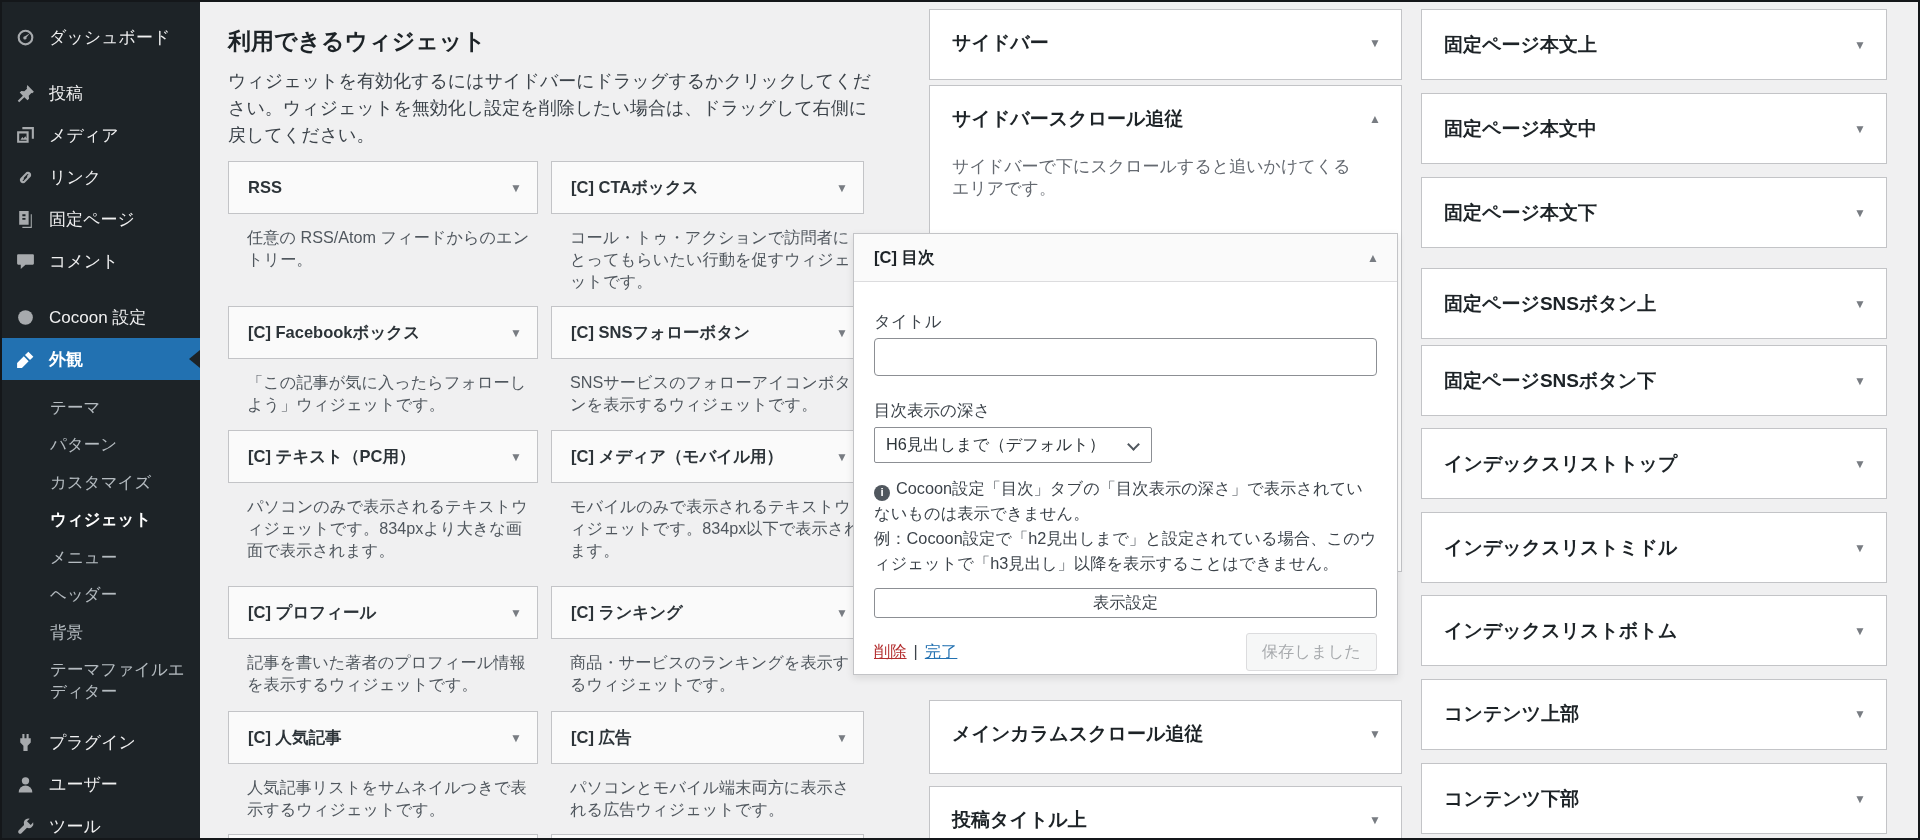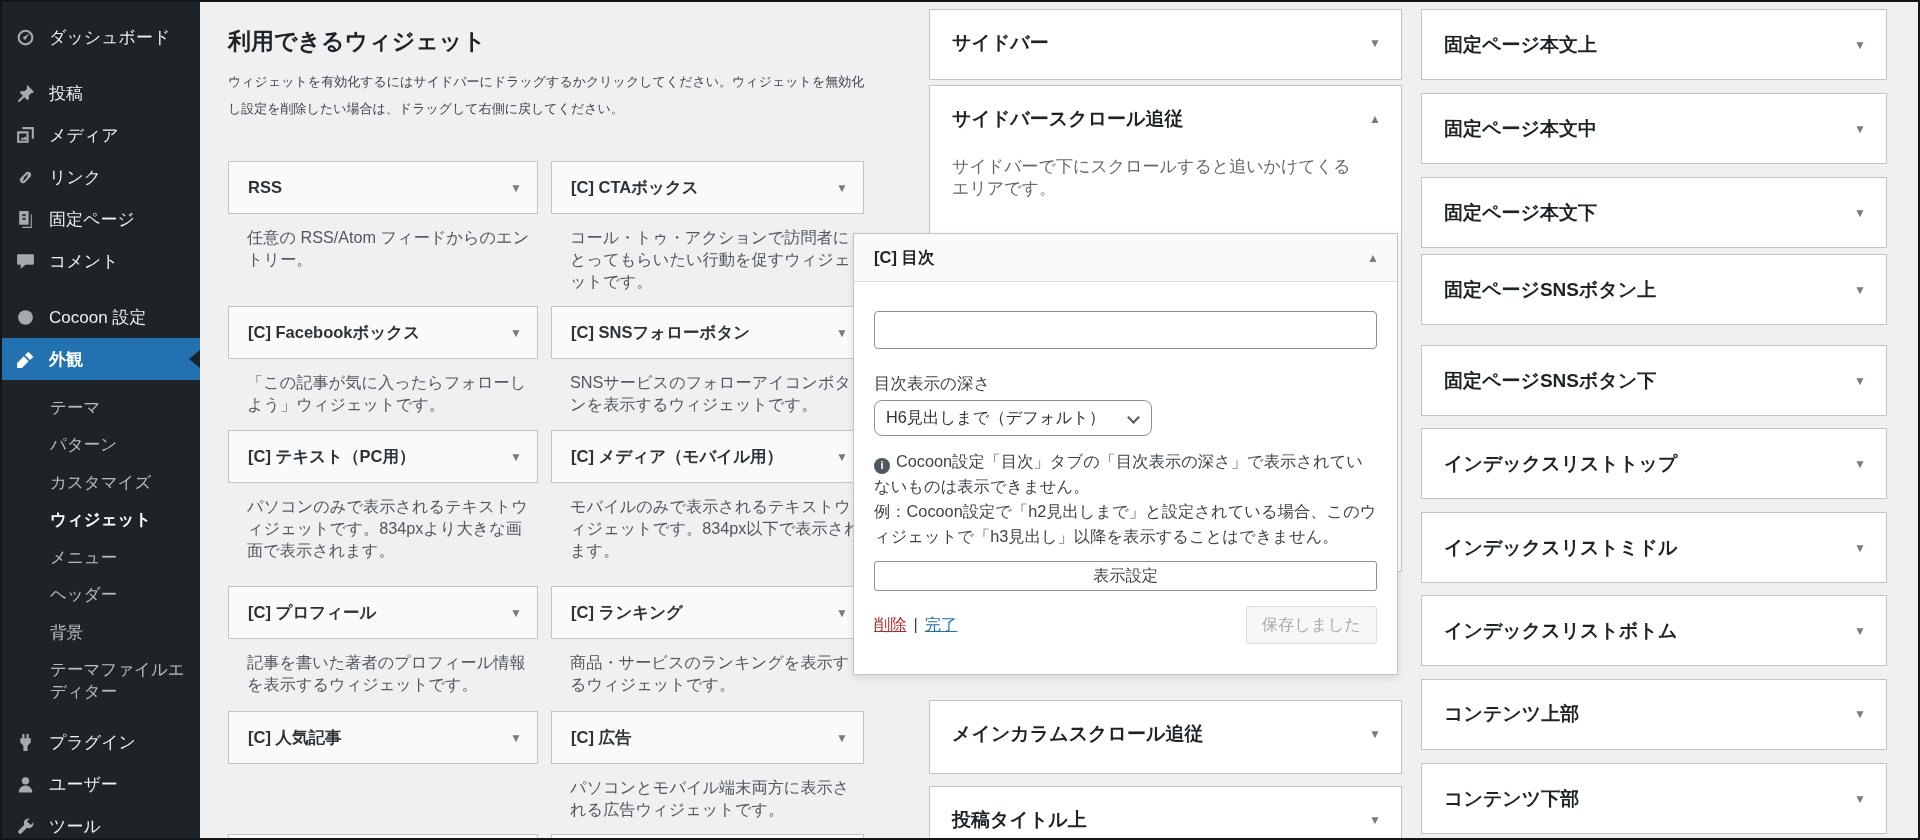--- a/index.html
+++ b/index.html
@@ -18,21 +18,21 @@
   .menu-item.active .mi-icon { color:#fff; }
   .menu-item.active .notch { position:absolute; right:0; top:50%; transform:translateY(-50%);
       width:0; height:0; border-top:9px solid transparent; border-bottom:9px solid transparent; border-right:11px solid #1d2327; }
   .menu-sep { height:14px; }
   .submenu { padding:9px 0 12px 0; }
   .submenu-item { padding:8px 8px 8px 50px; font-size:16.5px; color:rgba(240,246,252,.72); line-height:1.3; max-width:196px; cursor:pointer; }
   .submenu-item.current { color:#fff; font-weight:bold; }
 
   
   .avail-title { position:absolute; left:228px; top:26px; font-size:23px; font-weight:bold; color:#1d2327; }
-  .avail-desc  { position:absolute; left:228px; top:68px; width:648px; font-size:13px; line-height:27px; color:#3c434a; }
+  .avail-desc  { position:absolute; left:228px; top:68px; width:648px; font-size:18px; line-height:27px; color:#3c434a; }
   .avail-grid  { position:absolute; left:228px; top:0; width:636px; height:840px; }
   .w-row  { position:absolute; left:0; width:636px; }
   .w-cell { position:absolute; top:0; }
   .w-cell.c0 { left:0; width:310px; }
   .w-cell.c1 { left:323px; width:313px; }
   .wbar { position:relative; height:53px; background:#fafafa; border:1px solid #c3c4c7;
           display:flex; align-items:center; padding:0 30px 0 19px; font-size:16.5px; font-weight:bold; color:#2c3338; cursor:pointer; }
   .tri { color:#787c82; font-size:12px; line-height:1; }
   .wbar .tri { position:absolute; right:15px; top:50%; transform:translateY(-50%); }
   .wdesc { margin:12px 2px 0 19px; font-size:16.2px; line-height:22px; color:#50575e; }
@@ -49,21 +49,21 @@
   .toc-panel { position:absolute; left:853px; top:233px; width:545px; height:442px; background:#fff;
                border:1px solid #c3c4c7; z-index:20; box-shadow:0 3px 8px rgba(0,0,0,.10); }
   .toc-head { position:relative; height:48px; background:#fafafa; border-bottom:1px solid #dcdcde;
               display:flex; align-items:center; padding:0 20px; font-size:16.5px; font-weight:bold; color:#1d2327; cursor:pointer; }
   .toc-head .tri { position:absolute; right:18px; top:50%; transform:translateY(-50%); }
   .toc-body { padding:29px 20px 0 20px; }
   .toc-label { display:block; font-size:16.5px; color:#3c434a; margin-bottom:5px; }
   .toc-input { display:block; width:100%; height:38px; border:1px solid #8c8f94; border-radius:4px; background:#fff;
                font-size:16px; padding:0 10px; outline:none; }
   .toc-label2 { margin-top:24px; }
-  .toc-select { position:relative; margin-top:3px; width:278px; height:36px; border:1px solid #8c8f94; border-radius:8px;
+  .toc-select { position:relative; margin-top:3px; width:278px; height:36px; border:1px solid #8c8f94; border-radius:2px;
                 background:#fff; display:flex; align-items:center; padding:0 38px 0 11px; font-size:16.3px; color:#2c3338; cursor:pointer; }
   .toc-select .chev { position:absolute; right:13px; top:12px; width:9px; height:9px;
                       border-right:2px solid #50575e; border-bottom:2px solid #50575e; transform:rotate(45deg); }
   .toc-info { margin-top:13px; font-size:16.3px; line-height:25px; color:#3c434a; }
   .info-i { display:inline-flex; align-items:center; justify-content:center; width:16px; height:16px; border-radius:50%;
             background:#50575e; color:#fff; font-size:11.5px; font-weight:bold; margin-right:6px; vertical-align:-2px; font-style:normal; }
   .toc-display-btn { display:block; margin-top:12px; width:100%; height:30px; background:#fff; border:1px solid #8c8f94;
                      border-radius:3px; font-size:16.3px; color:#3c434a; cursor:pointer; font-family:inherit; }
   .toc-foot { margin-top:15px; display:flex; align-items:center; justify-content:space-between;gap:12px; }
   .toc-foot a { font-size:16.3px; text-decoration:underline; cursor:pointer; }
@@ -250,20 +250,21 @@
             </div>
             <p class="wdesc">商品・サービスのランキングを表示するウィジェットです。</p>
           </div>
         </div>
         <div class="w-row" style="top: 711px;">
           <div class="w-cell c0">
             <div class="wbar">
               <span>[C] 人気記事</span>
               <span class="tri">▼</span>
             </div>
+            <p class="wdesc">人気記事リストをサムネイルつきで表示するウィジェットです。</p>
           </div>
           <div class="w-cell c1">
             <div class="wbar">
               <span>[C] 広告</span>
               <span class="tri">▼</span>
             </div>
             <p class="wdesc">パソコンとモバイル端末両方に表示される広告ウィジェットです。</p>
           </div>
         </div>
         <div class="wbar partial" style="left: 0px; top: 834px; width: 310px;"></div>
@@ -309,21 +310,21 @@
             <span class="a-title">固定ページ本文中</span>
             <span class="tri">▼</span>
           </div>
         </div>
         <div class="area-box" style="left: 1421px; width: 466px; top: 177px; height: 71px;">
           <div class="area-head" style="height: 69px;">
             <span class="a-title">固定ページ本文下</span>
             <span class="tri">▼</span>
           </div>
         </div>
-        <div class="area-box" style="left: 1421px; width: 466px; top: 254px; height: 71px;">
+        <div class="area-box" style="left: 1421px; width: 466px; top: 268px; height: 71px;">
           <div class="area-head" style="height: 69px;">
             <span class="a-title">固定ページSNSボタン上</span>
             <span class="tri">▼</span>
           </div>
         </div>
         <div class="area-box" style="left: 1421px; width: 466px; top: 345px; height: 71px;">
           <div class="area-head" style="height: 69px;">
             <span class="a-title">固定ページSNSボタン下</span>
             <span class="tri">▼</span>
           </div>
@@ -359,20 +360,21 @@
           </div>
         </div>
       </div>
 
     <div class="toc-panel">
       <div class="toc-head">
         <span>[C] 目次</span>
         <span class="tri">▲</span>
       </div>
       <div class="toc-body">
+        <label class="toc-label">タイトル</label>
         <input class="toc-input" type="text" value="" style="">
         <label class="toc-label toc-label2">目次表示の深さ</label>
         <div class="toc-select">
           <span>H6見出しまで（デフォルト）</span>
           <span class="chev"></span>
         </div>
         <div class="toc-info">
           <span class="info-i">i</span><span>Cocoon設定「目次」タブの「目次表示の深さ」で表示されていないものは表示できません。</span><br>
           <span>例：Cocoon設定で「h2見出しまで」と設定されている場合、このウィジェットで「h3見出し」以降を表示することはできません。</span>
         </div>

